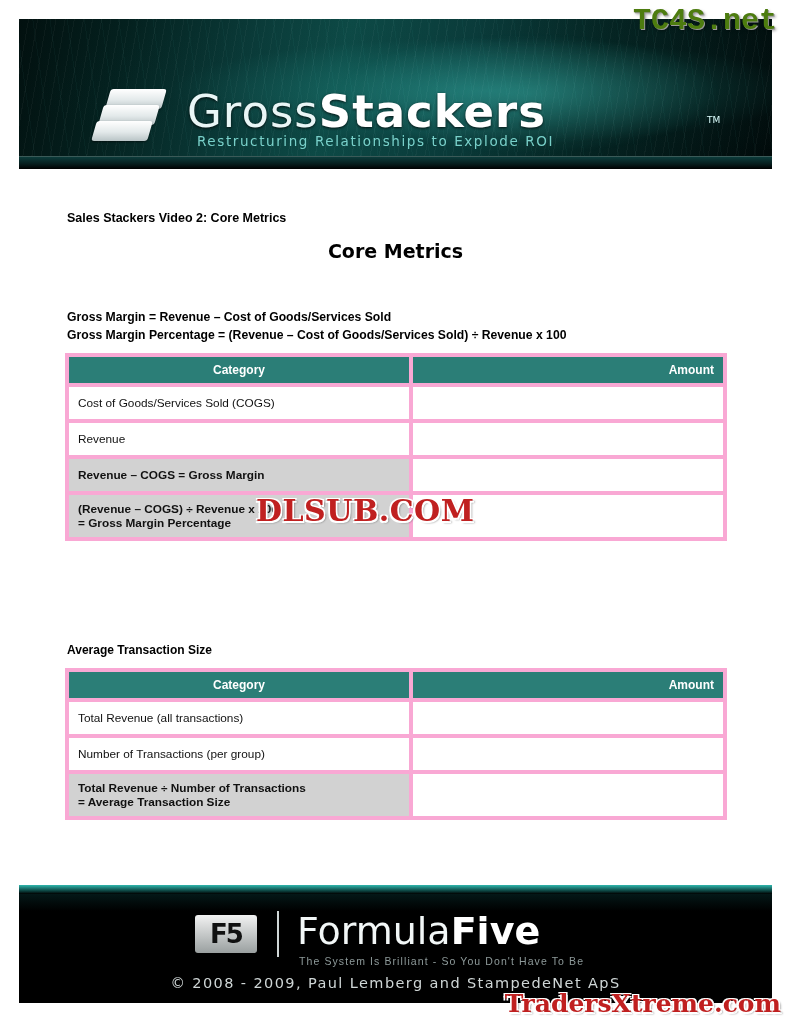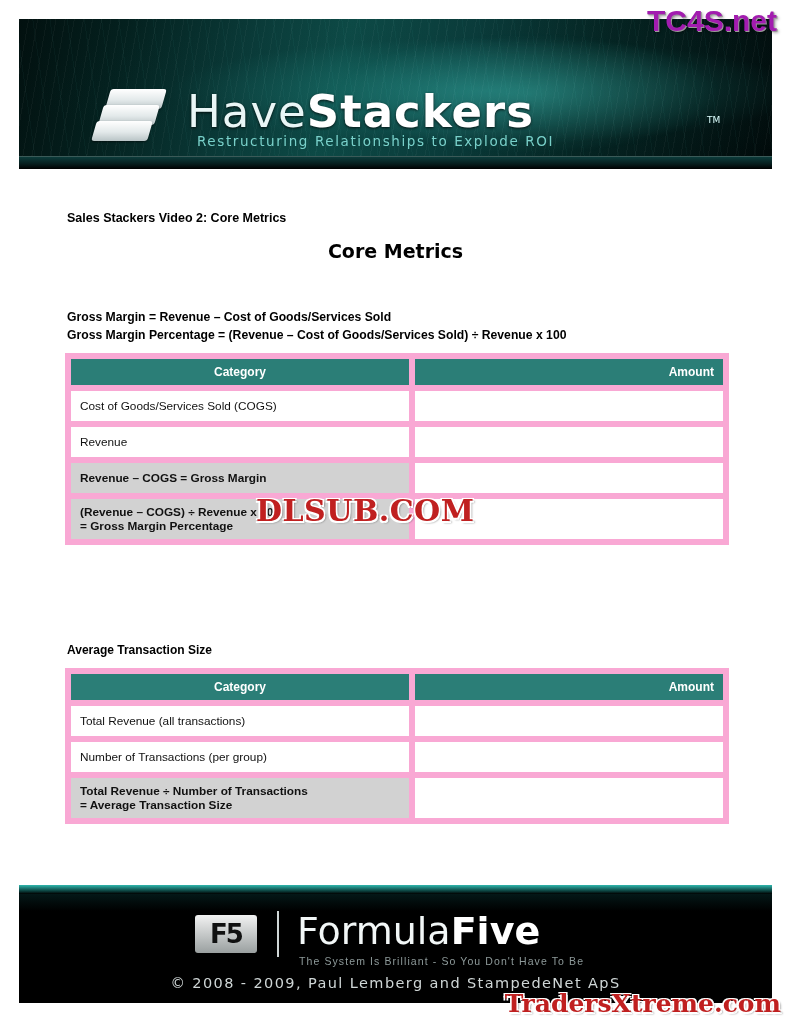--- a/index.html
+++ b/index.html
@@ -16,24 +16,24 @@
 
   
   .wm {
     position: absolute;
     font-weight: bold;
     pointer-events: none;
   }
   #wm-tc4s {
     top: 4px; right: 14px;
     font-size: 30px;
-    color: #a21caf;
+    color: #4d7c0f;
     letter-spacing: 0px;
     text-shadow: 1px 1px 0 #9a9a9a, 2px 2px 3px rgba(0,0,0,.35);
-    font-family: Liberation Sans, sans-serif;
+    font-family: Liberation Mono, monospace;
   }
   #wm-dlsub {
     left: 256px; top: 493px;
     font-size: 30px;
     color: #c02020;
     font-family: "DejaVu Serif", serif;
     letter-spacing: 0.5px;
     text-shadow:
       -1.5px -1.5px 0 #ffffff, 1.5px -1.5px 0 #ffffff,
       -1.5px 1.5px 0 #ffffff, 1.5px 1.5px 0 #ffffff,
@@ -159,21 +159,21 @@
   table.metric {
     position: absolute;
     border-collapse: collapse;
     table-layout: fixed;
     width: 658px;
   }
   #table-gross { left: 65px; top: 353px; }
   #table-ats   { left: 65px; top: 668px; }
 
   table.metric th, table.metric td {
-    border: 6px solid #f9a8d4;
+    border: 4px solid #f9a8d4;
     padding: 6px 9px;
     font-size: 11.8px;
     color: #111;
     vertical-align: middle;
     background: #ffffff;
   }
   table.metric thead th {
     background: #2b7e77;
     color: #ffffff;
     font-weight: bold;
@@ -262,21 +262,21 @@
     <div class="streaks"></div>
     <div class="glow"></div>
 
     <div class="stack-logo">
       <div class="card c1"></div>
       <div class="card c2"></div>
       <div class="card c3"></div>
     </div>
 
     <div class="wordmark">
-      <span class="light">Have</span><span class="bold">Stackers</span>
+      <span class="light">Gross</span><span class="bold">Stackers</span>
     </div>
     <div class="tm">TM</div>
     <div class="tagline">Restructuring Relationships to Explode ROI</div>
 
     <div class="bottombar"></div>
   </div>
 
   <div class="doc-subtitle">Sales Stackers Video 2: Core Metrics</div>
   <div class="doc-title">Core Metrics</div>
 

